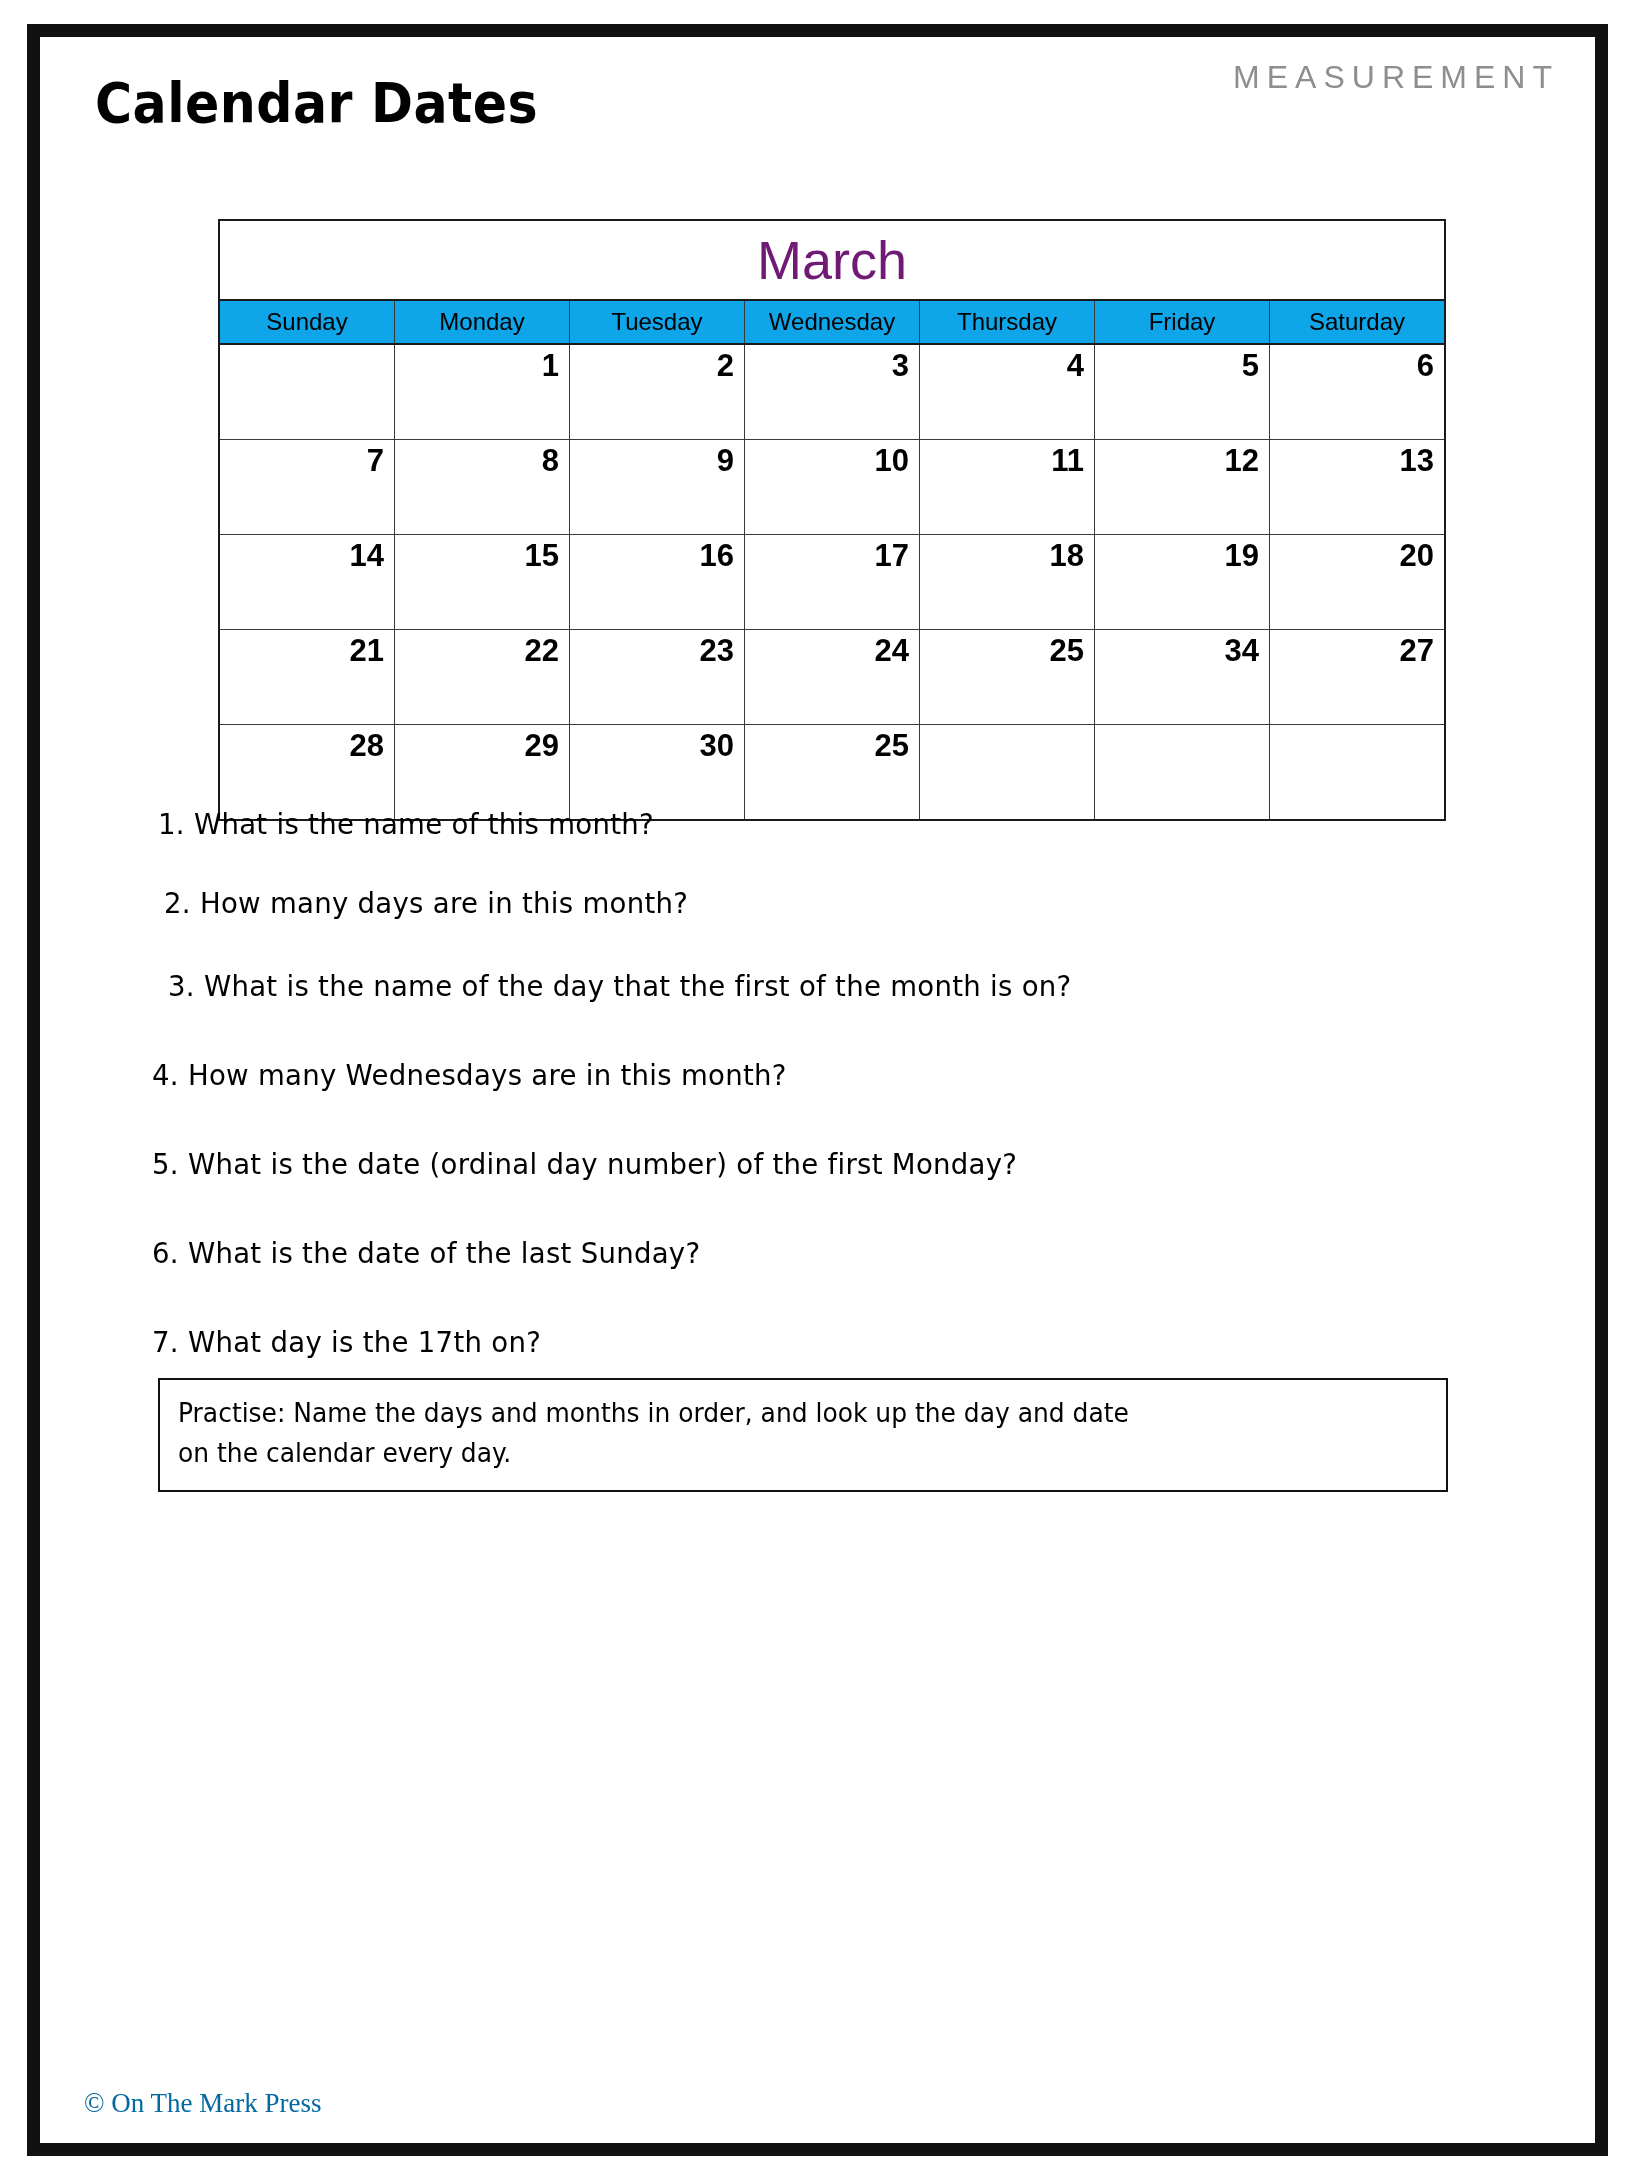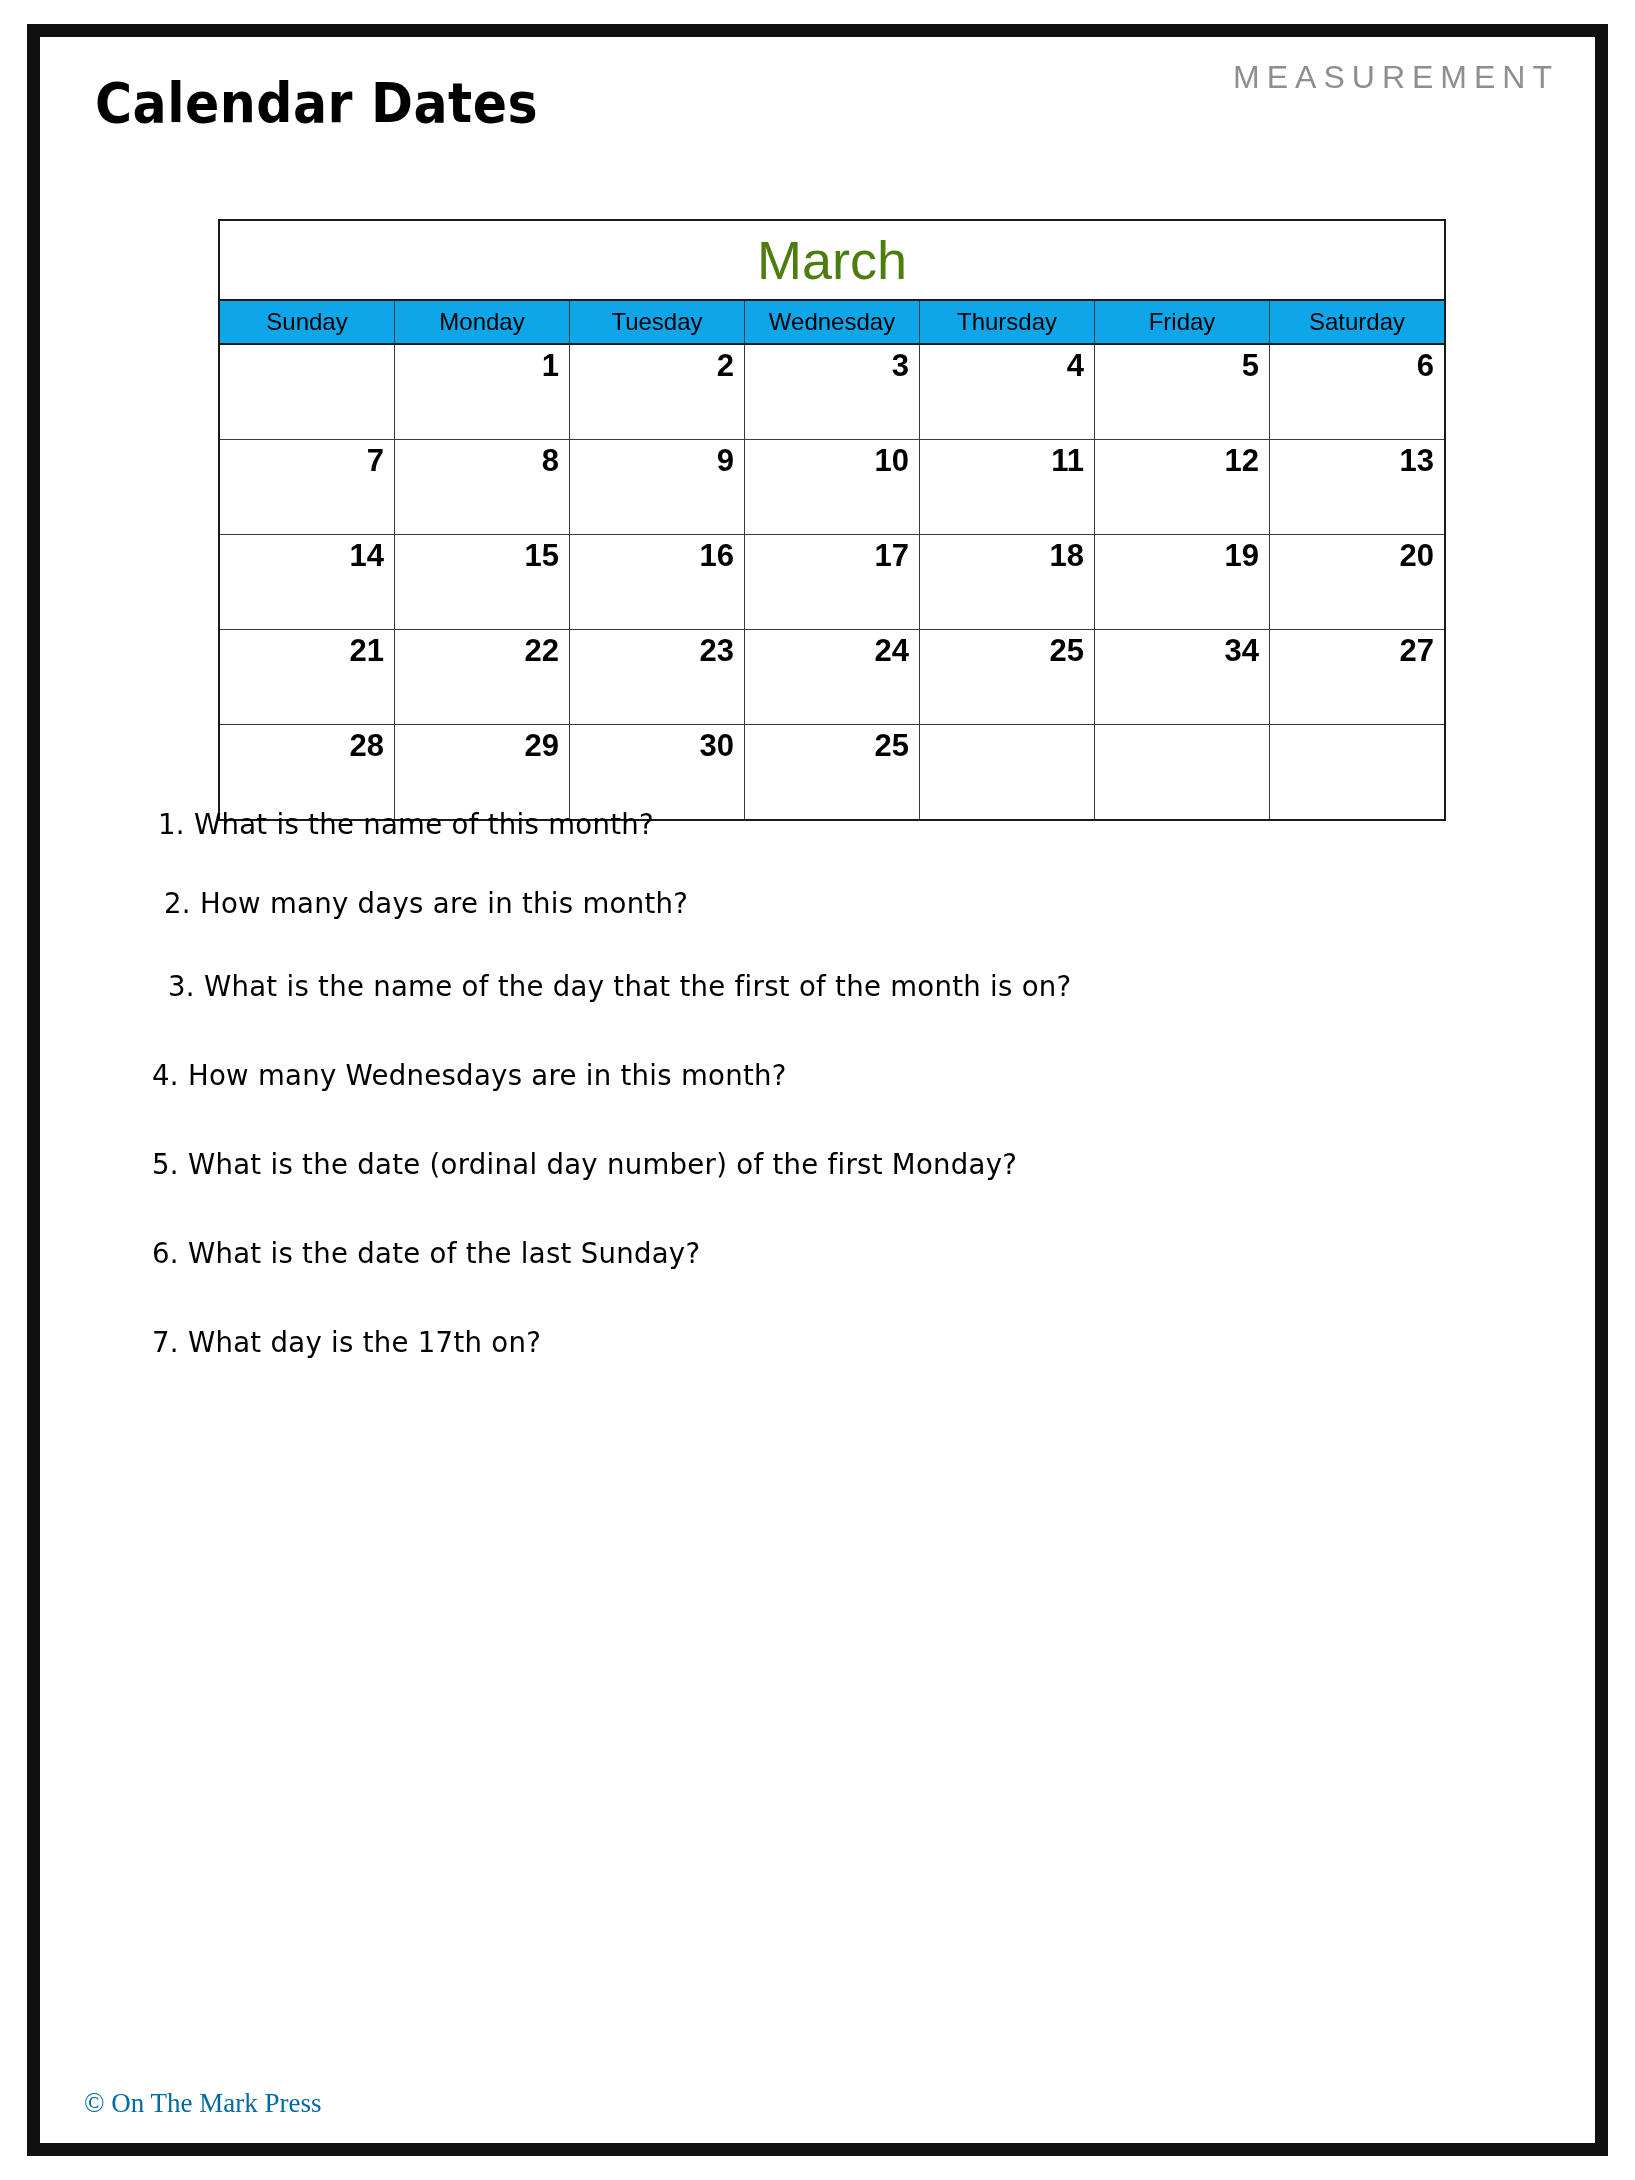--- a/index.html
+++ b/index.html
@@ -111,21 +111,21 @@
     border-bottom: 2px solid #1a1a1a;
     display: flex;
     align-items: center;
     justify-content: center;
     background: #ffffff;
   }
   .cal-title {
     font-family: "Liberation Sans", sans-serif;
     font-weight: 400;
     font-size: 54px;
-    color: #4d7c0f;
+    color: #701a75;
     line-height: 1;
     letter-spacing: 0px;
   }
   .cal-head-row {
     display: flex;
     background: #f4f4f4;
     border-bottom: 2px solid #1a1a1a;
   }
   .cal-head-cell {
     flex: 1 1 0;
@@ -376,18 +376,22 @@
       <div class="questions">
         <div class="question q1">1. What is the name of this month?</div>
         <div class="question q2">2. How many days are in this month?</div>
         <div class="question q3">3. What is the name of the day that the first of the month is on?</div>
         <div class="question q4">4. How many Wednesdays are in this month?</div>
         <div class="question q5">5. What is the date (ordinal day number) of the first Monday?</div>
         <div class="question q6">6. What is the date of the last Sunday?</div>
         <div class="question q7">7. What day is the 17th on?</div>
       </div>
 
+      <div class="practise-box">
+        <div class="practise-line">Practise: Name the days and months in order, and look up the day and date</div>
+        <div class="practise-line">on the calendar every day.</div>
+      </div>
 
       <div class="footer">© On The Mark Press</div>
 
     </div>
   </div>
 </div>
 
 </body></html>

